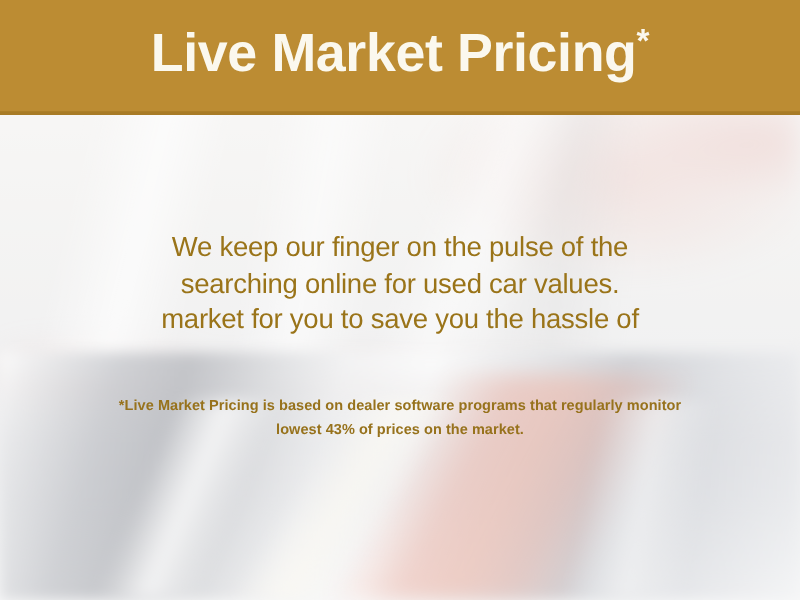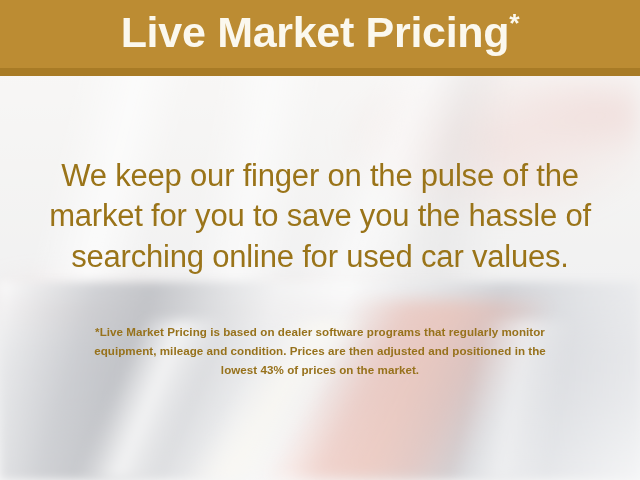--- a/index.html
+++ b/index.html
@@ -137,26 +137,26 @@
   }
 
   
   .bg-veil {
     background: rgba(250,250,250,0.50);
   }
 
   
   .header-band {
     position: relative;
-    height: 76px;
+    height: 92px;
     box-sizing: border-box;
     display: flex;
     align-items: center;
     justify-content: center;
-    border-bottom: 8px solid #6d28d9;
+    border-bottom: 3px solid #6d28d9;
   }
 
   .header-title {
     font-size: 43px;
     font-weight: bold;
     letter-spacing: -0.3px;
     line-height: 1;
     white-space: nowrap;
     margin: 0;
     padding: 0 0 3px 0;
@@ -169,23 +169,23 @@
   }
 
   
   .content {
     position: relative;
     padding: 0 18px;
     text-align: center;
   }
 
   .headline {
-    margin: 4px;
+    margin: 16px;
     padding-top: 76px;
-    font-size: 31px;
+    font-size: 22px;
     font-weight: normal;
     line-height: 1.30;
     letter-spacing: -0.2px;
   }
 
   .headline-line {
     display: block;
     white-space: nowrap;
   }
 
@@ -218,24 +218,23 @@
   <div class="bg-layer bg-veil"></div>
 
   <div class="header-band" style="background: rgb(188, 140, 51); border-bottom-color: rgb(168, 123, 38);">
     <h1 class="header-title" style="color: rgb(251, 248, 238);"><span>Live Market Pricing</span><span class="asterisk">*</span></h1>
   </div>
 
   <div class="content">
 
     <p class="headline" style="color: rgb(154, 116, 25);">
       <span class="headline-line">We keep our finger on the pulse of the</span>
+      <span class="headline-line">searching online for used car values.</span>
       <span class="headline-line">market for you to save you the hassle of</span>
-      <span class="headline-line">searching online for used car values.</span>
     </p>
 
     <p class="disclaimer" style="color: rgb(151, 114, 28);">
       <span class="disclaimer-line">*Live Market Pricing is based on dealer software programs that regularly monitor</span>
-      <span class="disclaimer-line">equipment, mileage and condition. Prices are then adjusted and positioned in the</span>
       <span class="disclaimer-line">lowest 43% of prices on the market.</span>
     </p>
 
   </div>
 </div>
 
 </body></html>

